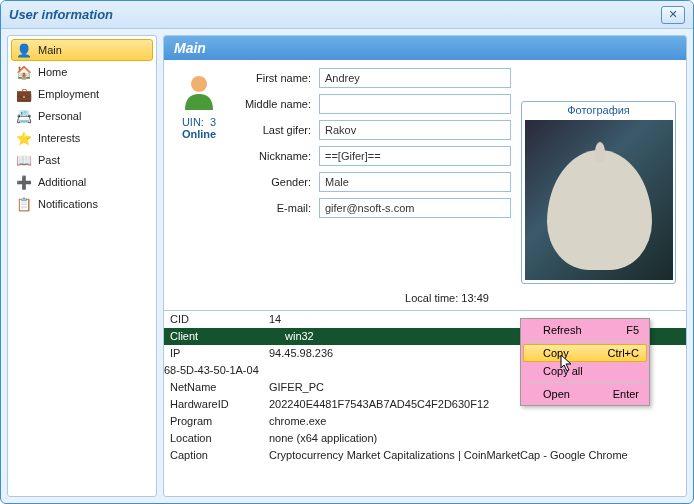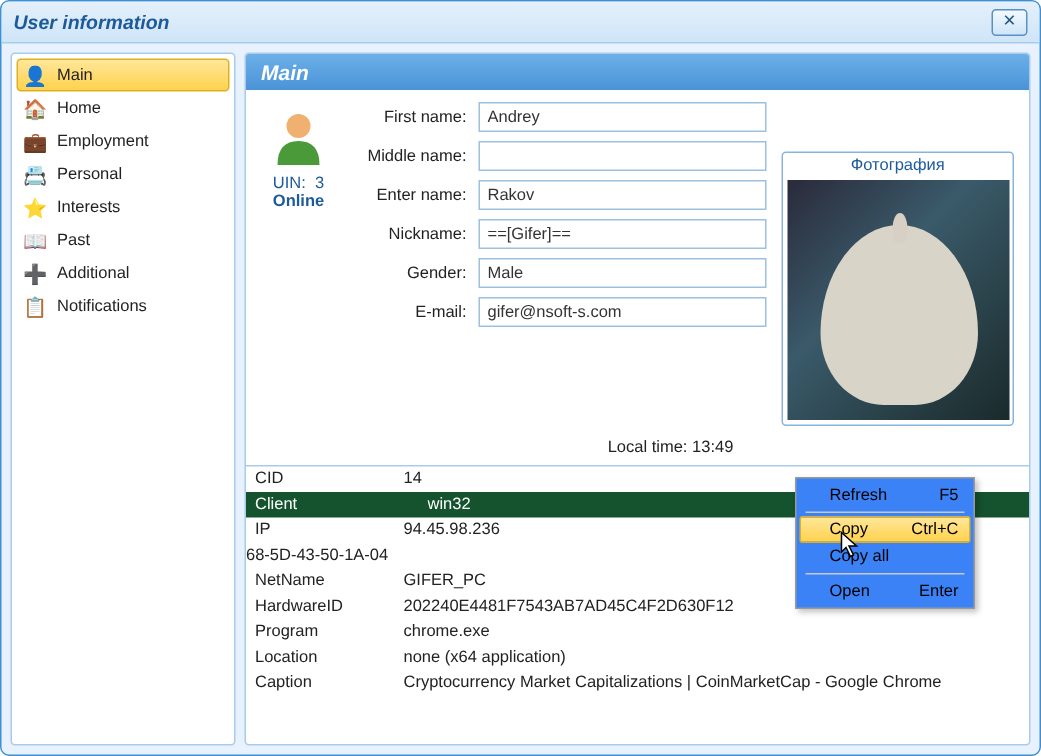--- a/index.html
+++ b/index.html
@@ -31,21 +31,21 @@
 .creature { position: absolute; left: 22px; top: 30px; width: 105px; height: 120px; background: #d8d4c8; border-radius: 50% 50% 40% 40% / 60% 60% 40% 40%; }
 .creature::before { content: ""; position: absolute; top: 6px; left: 32px; width: 38px; height: 45px; background: #d8d4c8; border-radius: 50% 50% 40% 40%; }
 .creature::after { content: ""; position: absolute; top: -8px; left: 48px; width: 10px; height: 20px; background: #d8d0c4; border-radius: 50% 50% 30% 30%; }
 .local-time { text-align: center; padding: 4px 8px 6px; color: #222; margin-left: 44px; }
 .grid { flex: 1; border-top: 1px solid #a9cbe8; overflow: hidden; position: relative; }
 .grid-row { display: flex; height: 17px; line-height: 17px; }
 .grid-row .k { width: 105px; padding-left: 6px; color: #222; }
 .grid-row .v { flex: 1; color: #222; overflow: hidden; white-space: nowrap; }
 .grid-row.sel { background: #14532d; color: #fff; gap: 16px; }
 .grid-row.sel .k, .grid-row.sel .v { color: #fff; }
-.ctx-menu { position: absolute; right: 36px; top: 7px; width: 120px; background: #3b82f6; border: 1px solid #9a9a9a; box-shadow: 2px 2px 4px rgba(0,0,0,0.25); padding: 2px; margin-left: 48px; }
+.ctx-menu { position: absolute; right: 36px; top: 7px; width: 130px; background: #f9a8d4; border: 1px solid #9a9a9a; box-shadow: 2px 2px 4px rgba(0,0,0,0.25); padding: 2px; margin-left: 48px; }
 .ctx-item { display: flex; justify-content: space-between; padding: 3px 8px 3px 20px; cursor: pointer; }
 .ctx-item.hov { background: linear-gradient(#ffe79a,#ffd24d); border: 1px solid #e0b020; padding: 2px 7px 2px 19px; border-radius: 2px; gap: 12px; }
 .ctx-sep { height: 1px; background: #c8c8c8; margin: 2px 4px; }
 .cursor-img { position: absolute; right: 75px; top: 35px; pointer-events: none; font-size: 14px; }
 </style>
 </head>
 <body>
 
 <div class="window">
   <div class="titlebar">
@@ -103,21 +103,21 @@
         <div class="form">
           <div class="row">
               <label>First name:</label>
               <input value="Andrey" style="">
             </div>
           <div class="row">
               <label>Middle name:</label>
               <input value="" style="">
             </div>
           <div class="row">
-              <label>Enter name:</label>
+              <label>Last gifer:</label>
               <input value="Rakov" style="">
             </div>
           <div class="row">
               <label>Nickname:</label>
               <input value="==[Gifer]==" style="">
             </div>
           <div class="row">
               <label>Gender:</label>
               <input value="Male" style="">
             </div>

